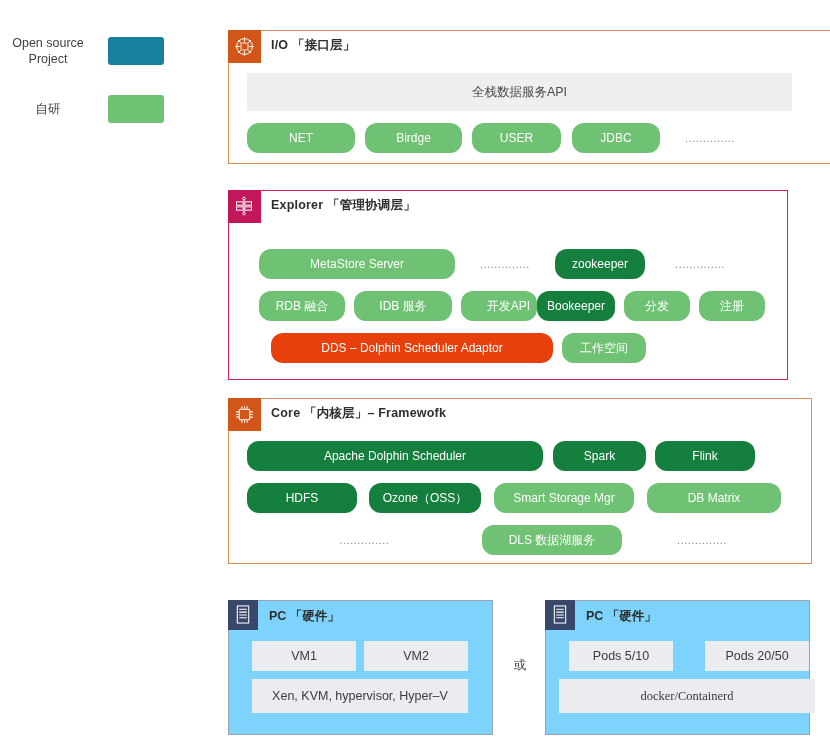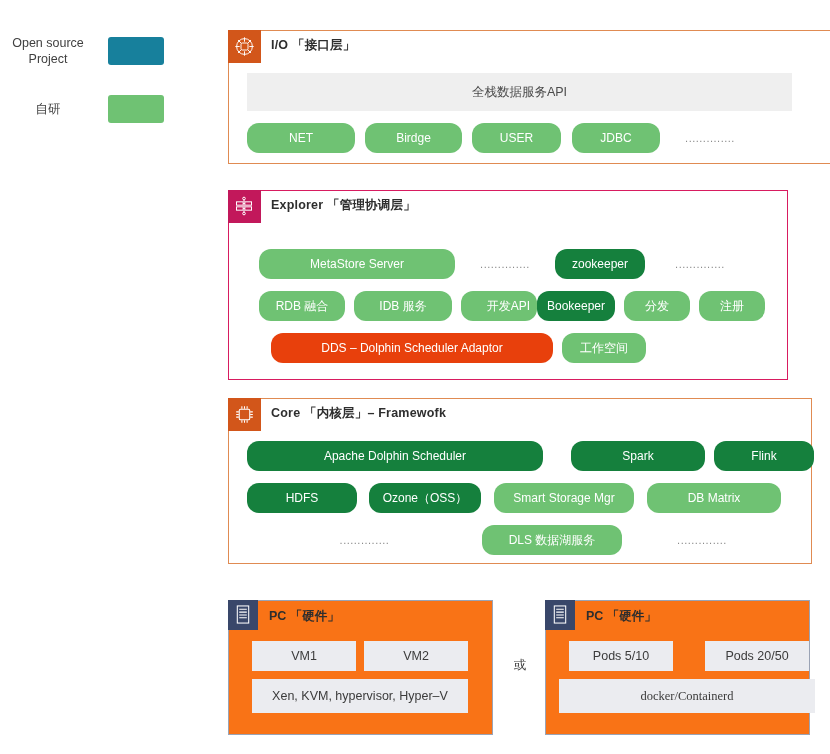--- a/index.html
+++ b/index.html
@@ -112,21 +112,21 @@
     justify-content: center;
     font-size: 12.5px;
     color: #4a4a4a;
   }
 
   
   .pc-panel {
     position: absolute;
     box-sizing: border-box;
     border: 1.5px solid #9aa3b5;
-    background: #f97316;
+    background: #7dd3fc;
     text-align: right;
   }
   .pc-panel.left  { left: 228px; top: 600px; width: 265px; height: 135px; }
   .pc-panel.right { left: 545px; top: 600px; width: 265px; height: 135px; }
   .pc-badge {
     position: absolute;
     left: -1.5px; top: -1.5px;
     width: 30px; height: 30px;
     background: #39476a;
     display: flex; align-items: center; justify-content: center;
@@ -234,21 +234,21 @@
   <div class="badge orange">
     <svg width="21" height="21" viewBox="0 0 24 24" fill="none" stroke="#fff" stroke-width="1.2">
       <rect x="6" y="6" width="12" height="12" rx="1.5"></rect>
       <path d="M9 2.5v3M12 2.5v3M15 2.5v3M9 18.5v3M12 18.5v3M15 18.5v3M2.5 9h3M2.5 12h3M2.5 15h3M18.5 9h3M18.5 12h3M18.5 15h3"></path>
     </svg>
   </div>
   <div class="panel-title">Core 「内核层」– Framewofk</div>
 
   <div class="row" style="left:18px; top:42px;">
     <div class="blk teal" style="width:296px;">Apache Dolphin Scheduler</div>
-    <div class="blk teal" style="width:134px; margin-left:28px;">Spark</div>
+    <div class="blk teal" style="width:93px; margin-left:10px;">Spark</div>
     <div class="blk teal" style="width:100px; margin-left:9px;">Flink</div>
   </div>
 
   <div class="row" style="left:18px; top:84px;">
     <div class="blk teal" style="width:110px;">HDFS</div>
     <div class="blk teal" style="width:112px; margin-left:12px;">Ozone（OSS）</div>
     <div class="blk green" style="width:140px; margin-left:13px;">Smart Storage  Mgr</div>
     <div class="blk green" style="width:134px; margin-left:13px;">DB Matrix</div>
   </div>
 

